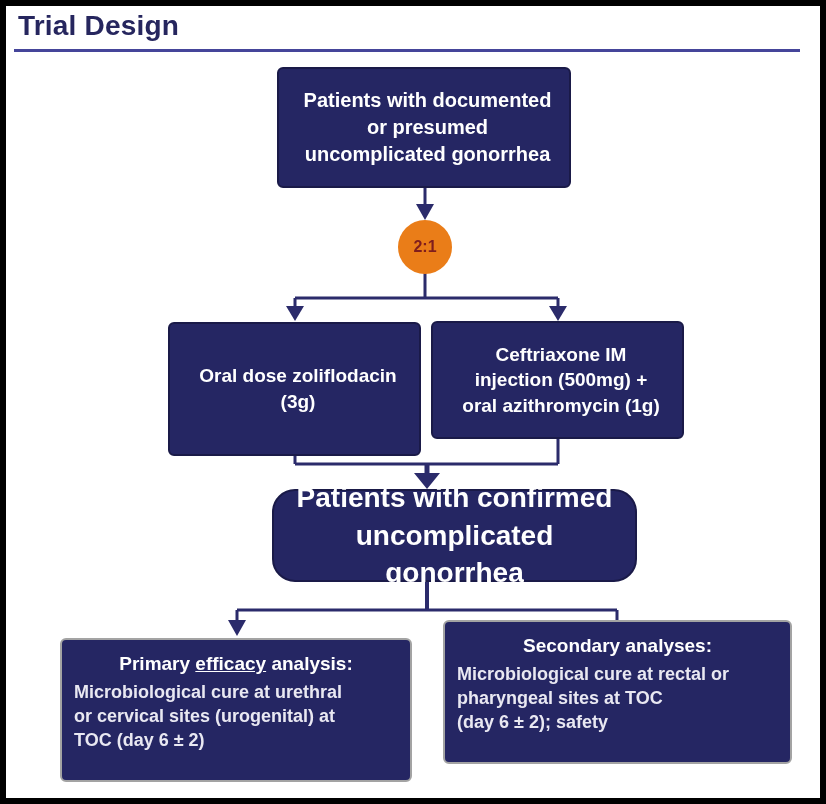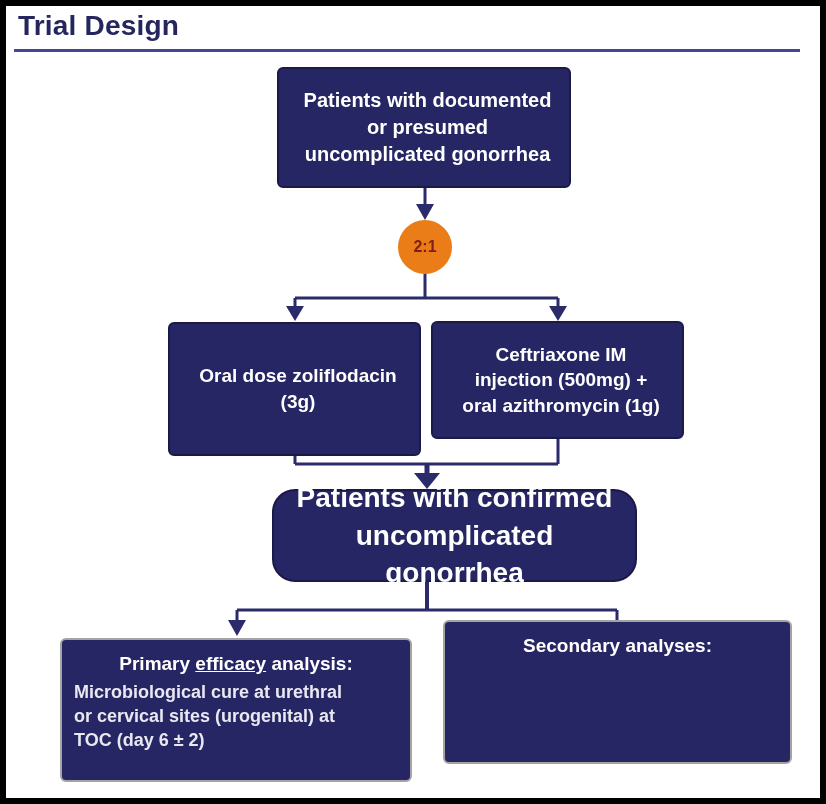--- a/index.html
+++ b/index.html
@@ -120,16 +120,19 @@
 
   <div class="analysis-box box-primary">
     <div class="analysis-heading"><span>Primary </span><span class="u">efficacy</span><span> analysis:</span></div>
     <div class="analysis-body">Microbiological cure at urethral
 or cervical sites (urogenital) at
 TOC (day 6 ± 2)</div>
   </div>
 
   <div class="analysis-box box-secondary">
     <div class="analysis-heading">Secondary analyses:</div>
+    <div class="analysis-body">Microbiological cure at rectal or
+pharyngeal sites at TOC
+(day 6 ± 2); safety</div>
   </div>
 
   <div class="outer-border"></div>
 </div>
 
 </body></html>

